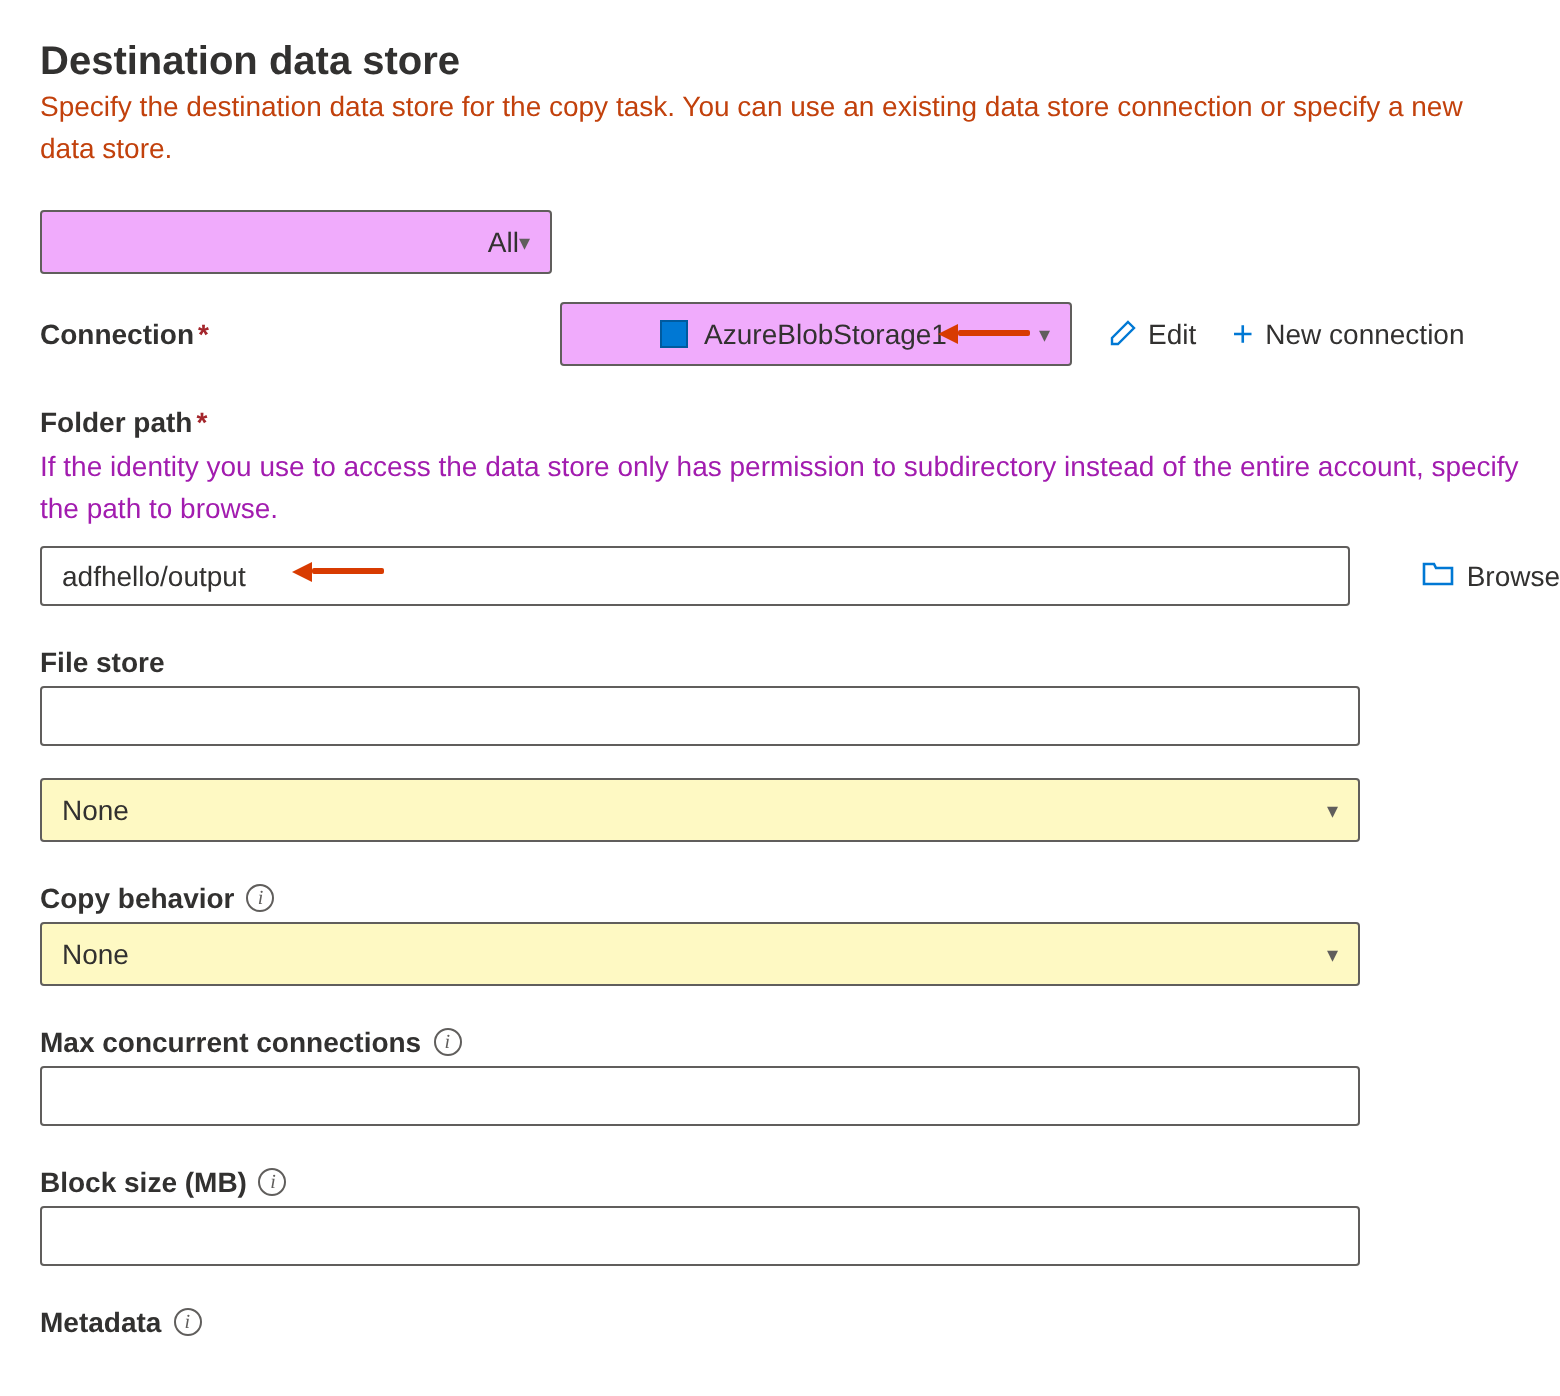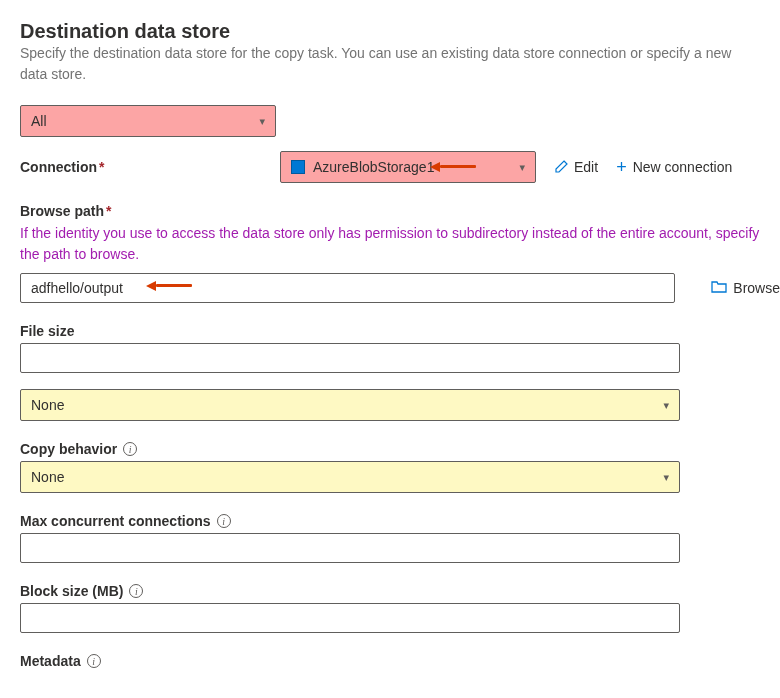--- a/index.html
+++ b/index.html
@@ -10,21 +10,21 @@
       padding: 20px;
       width: 780px;
       background: #fff;
     }
     h1 {
       font-size: 20px;
       font-weight: 600;
       color: #323130;
     }
     .subtitle {
-      color: #737373;
+      color: #c2410c;
       margin-bottom: 20px;
       line-height: 1.5;
     }
     .form-row {
       display: flex;
       align-items: center;
       margin-bottom: 14px;
     }
     .form-row .label {
       width: 260px;
@@ -33,22 +33,22 @@
     }
     .form-row .control { display: flex; align-items: center; }
     .required { color: #a4262c; margin-left: 2px; }
     .select-box, .input-box {
       border: 1px solid #605e5c;
       border-radius: 2px;
       height: 32px;
       padding: 0 10px;
       display: flex;
       align-items: center;
-      justify-content: space-between;
-      background: #fca5a5;
+      justify-content: flex-end;
+      background: #f0abfc;
       font-size: 14px;
       color: #323130;
       cursor: pointer;
     }
     .select-box.mid { width: 256px; }
     .chevron {
       font-size: 11px;
       color: #605e5c;
     }
     .connection-icon {
@@ -186,39 +186,39 @@
       <span>Edit</span>
     </div>
     <div class="action-link">
       <span class="plus">+</span>
       <span>New connection</span>
     </div>
   </div>
 </div>
 
 <div class="section-label">
-  <span>Browse path</span>
+  <span>Folder path</span>
     <span class="required">*</span>
 </div>
 <p class="help-text">If the identity you use to access the data store only has permission to subdirectory instead of the entire account, specify the path to browse.</p>
 <div class="input-row" style="width: 760px; gap: 36px;">
   <div class="input-wrap">
     <input class="full-input" style="width: 100%;" value="adfhello/output">
     <span class="red-arrow arrow-folder"></span>
   </div>
   <div class="browse-link">
     <svg class="folder-icon" width="16" height="14" viewBox="0 0 16 14">
       <path d="M1 2h5l1 2h8v8H1V2z" fill="none" stroke="#0078d4" stroke-width="1.3"></path>
     </svg>
     <span>Browse</span>
   </div>
 </div>
 
 <div class="field-block">
-  <div class="section-label">File size</div>
+  <div class="section-label">File store</div>
   <input class="full-input" style="width: 100%;" value="">
 </div>
 
 <div class="field-block">
   <div class="full-select">
     <span>None</span>
     <span class="chevron">▾</span>
   </div>
 </div>
 

